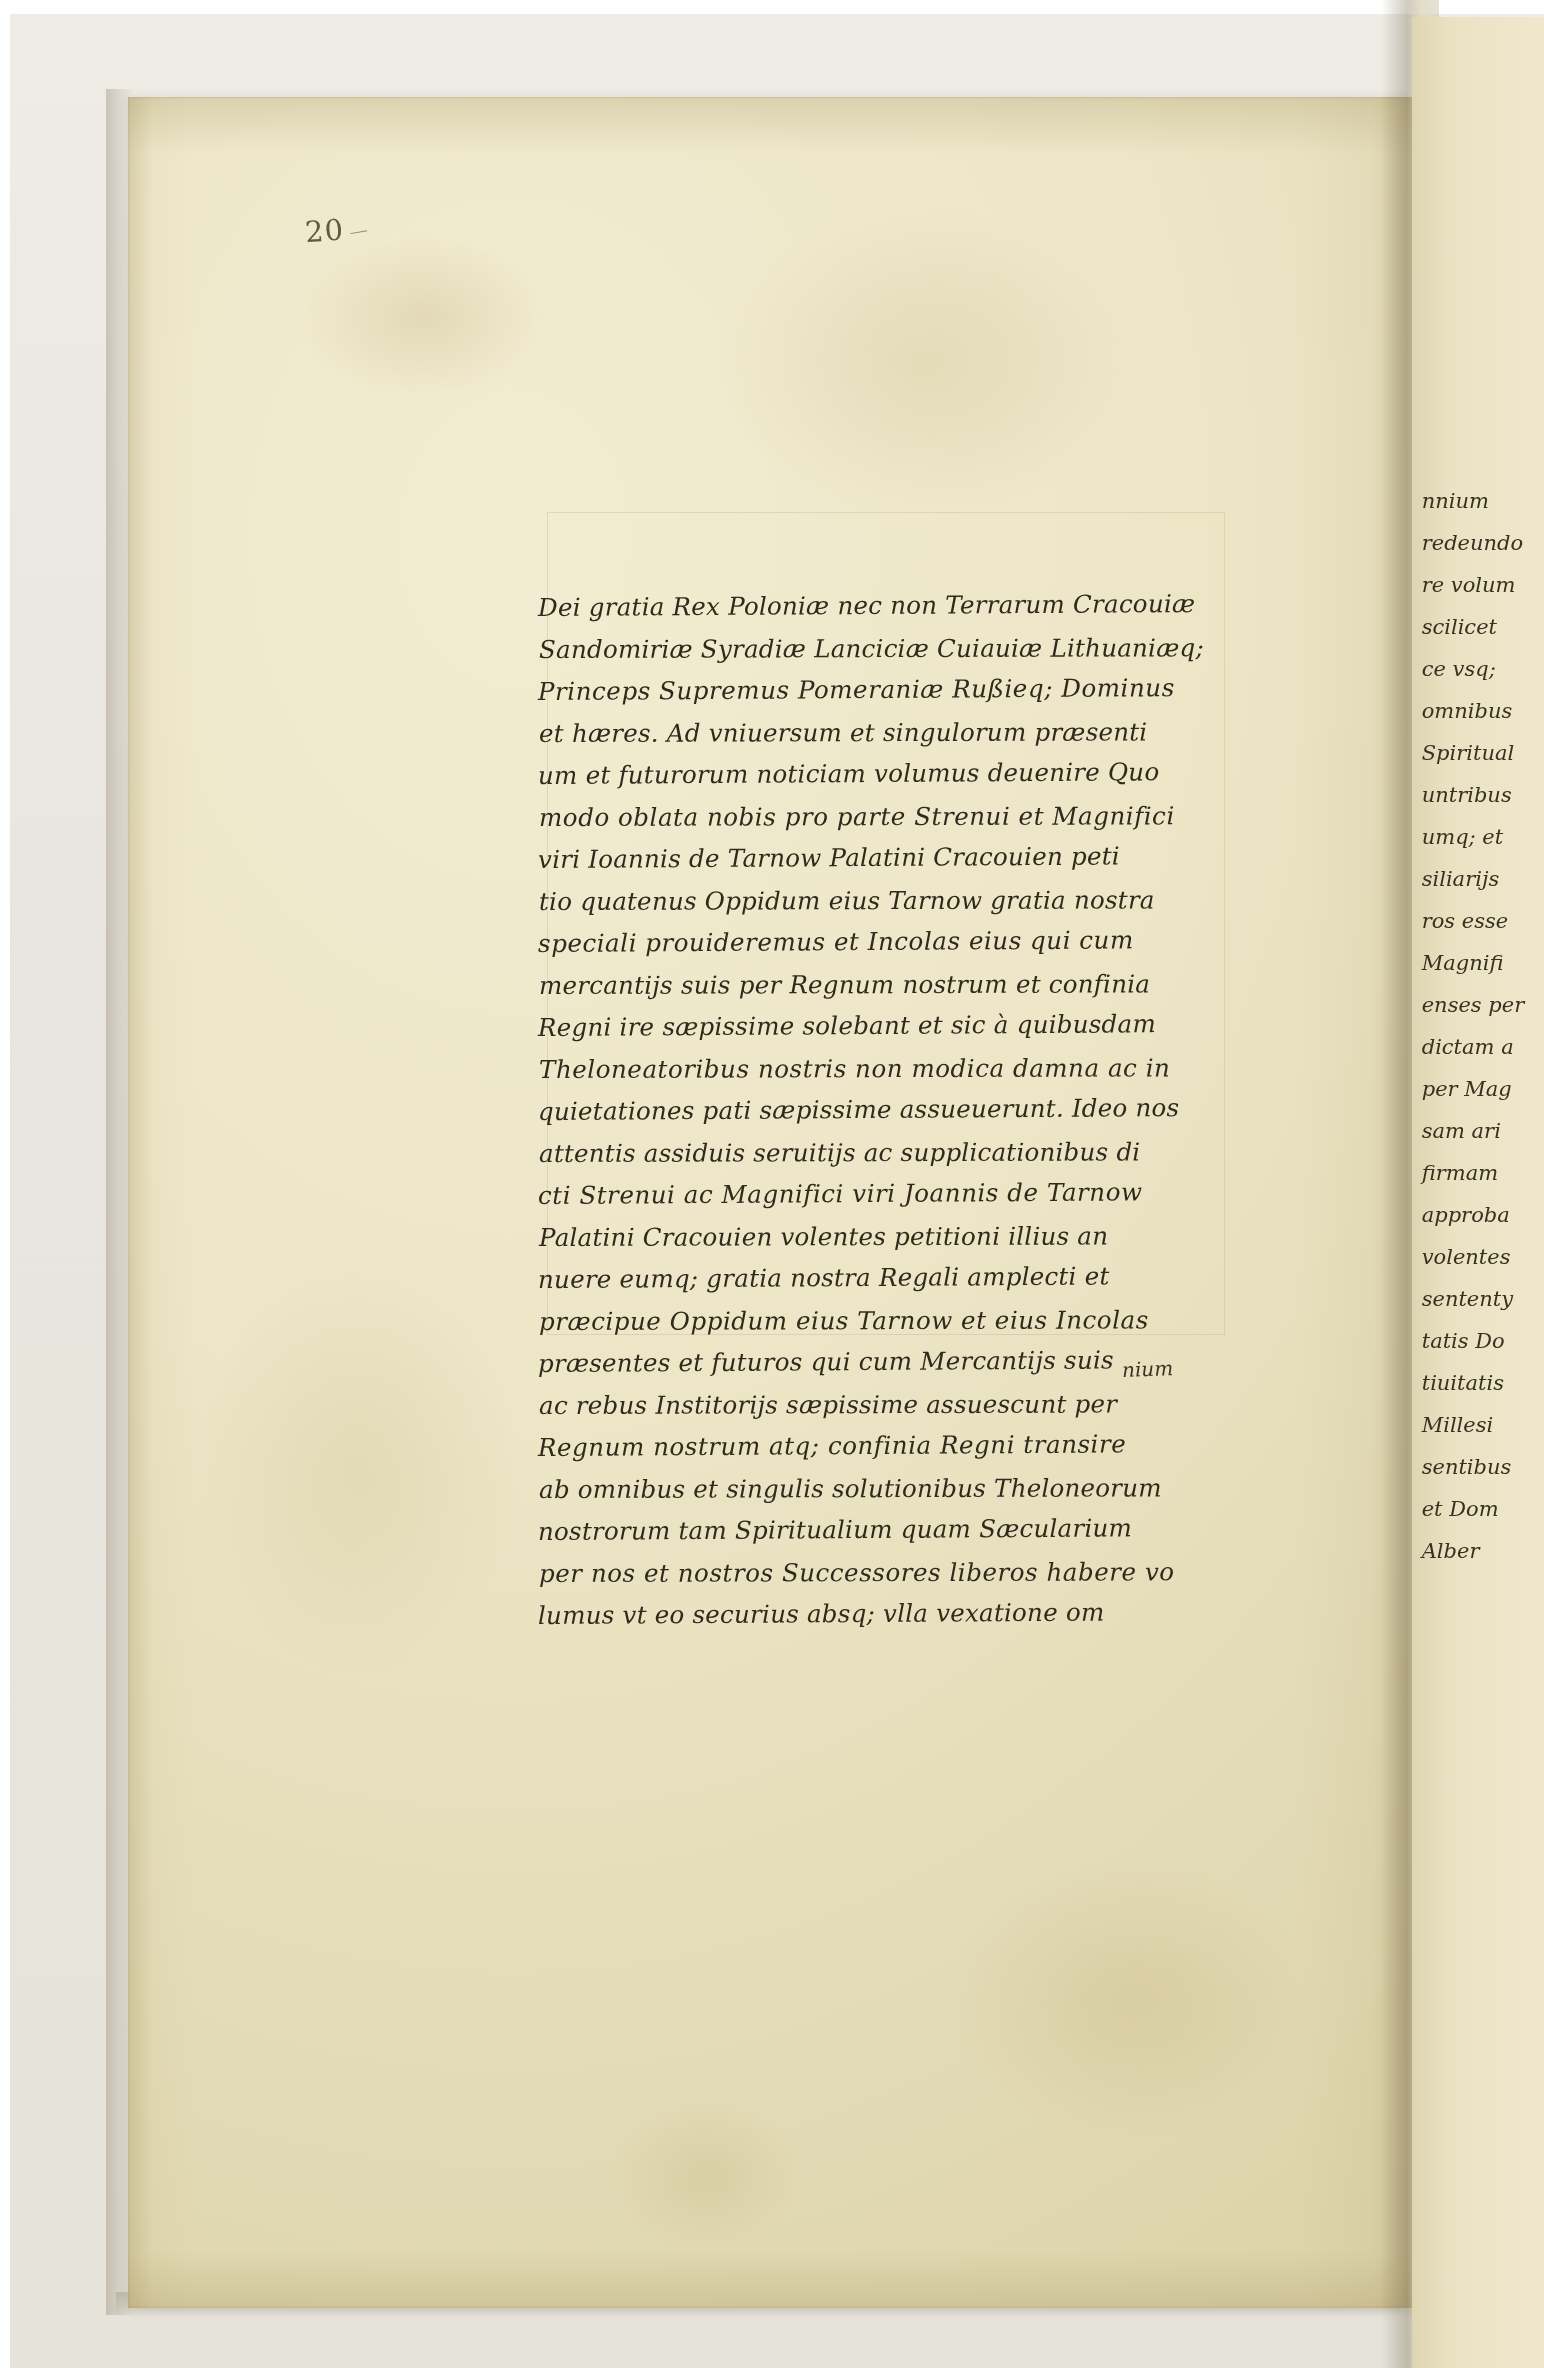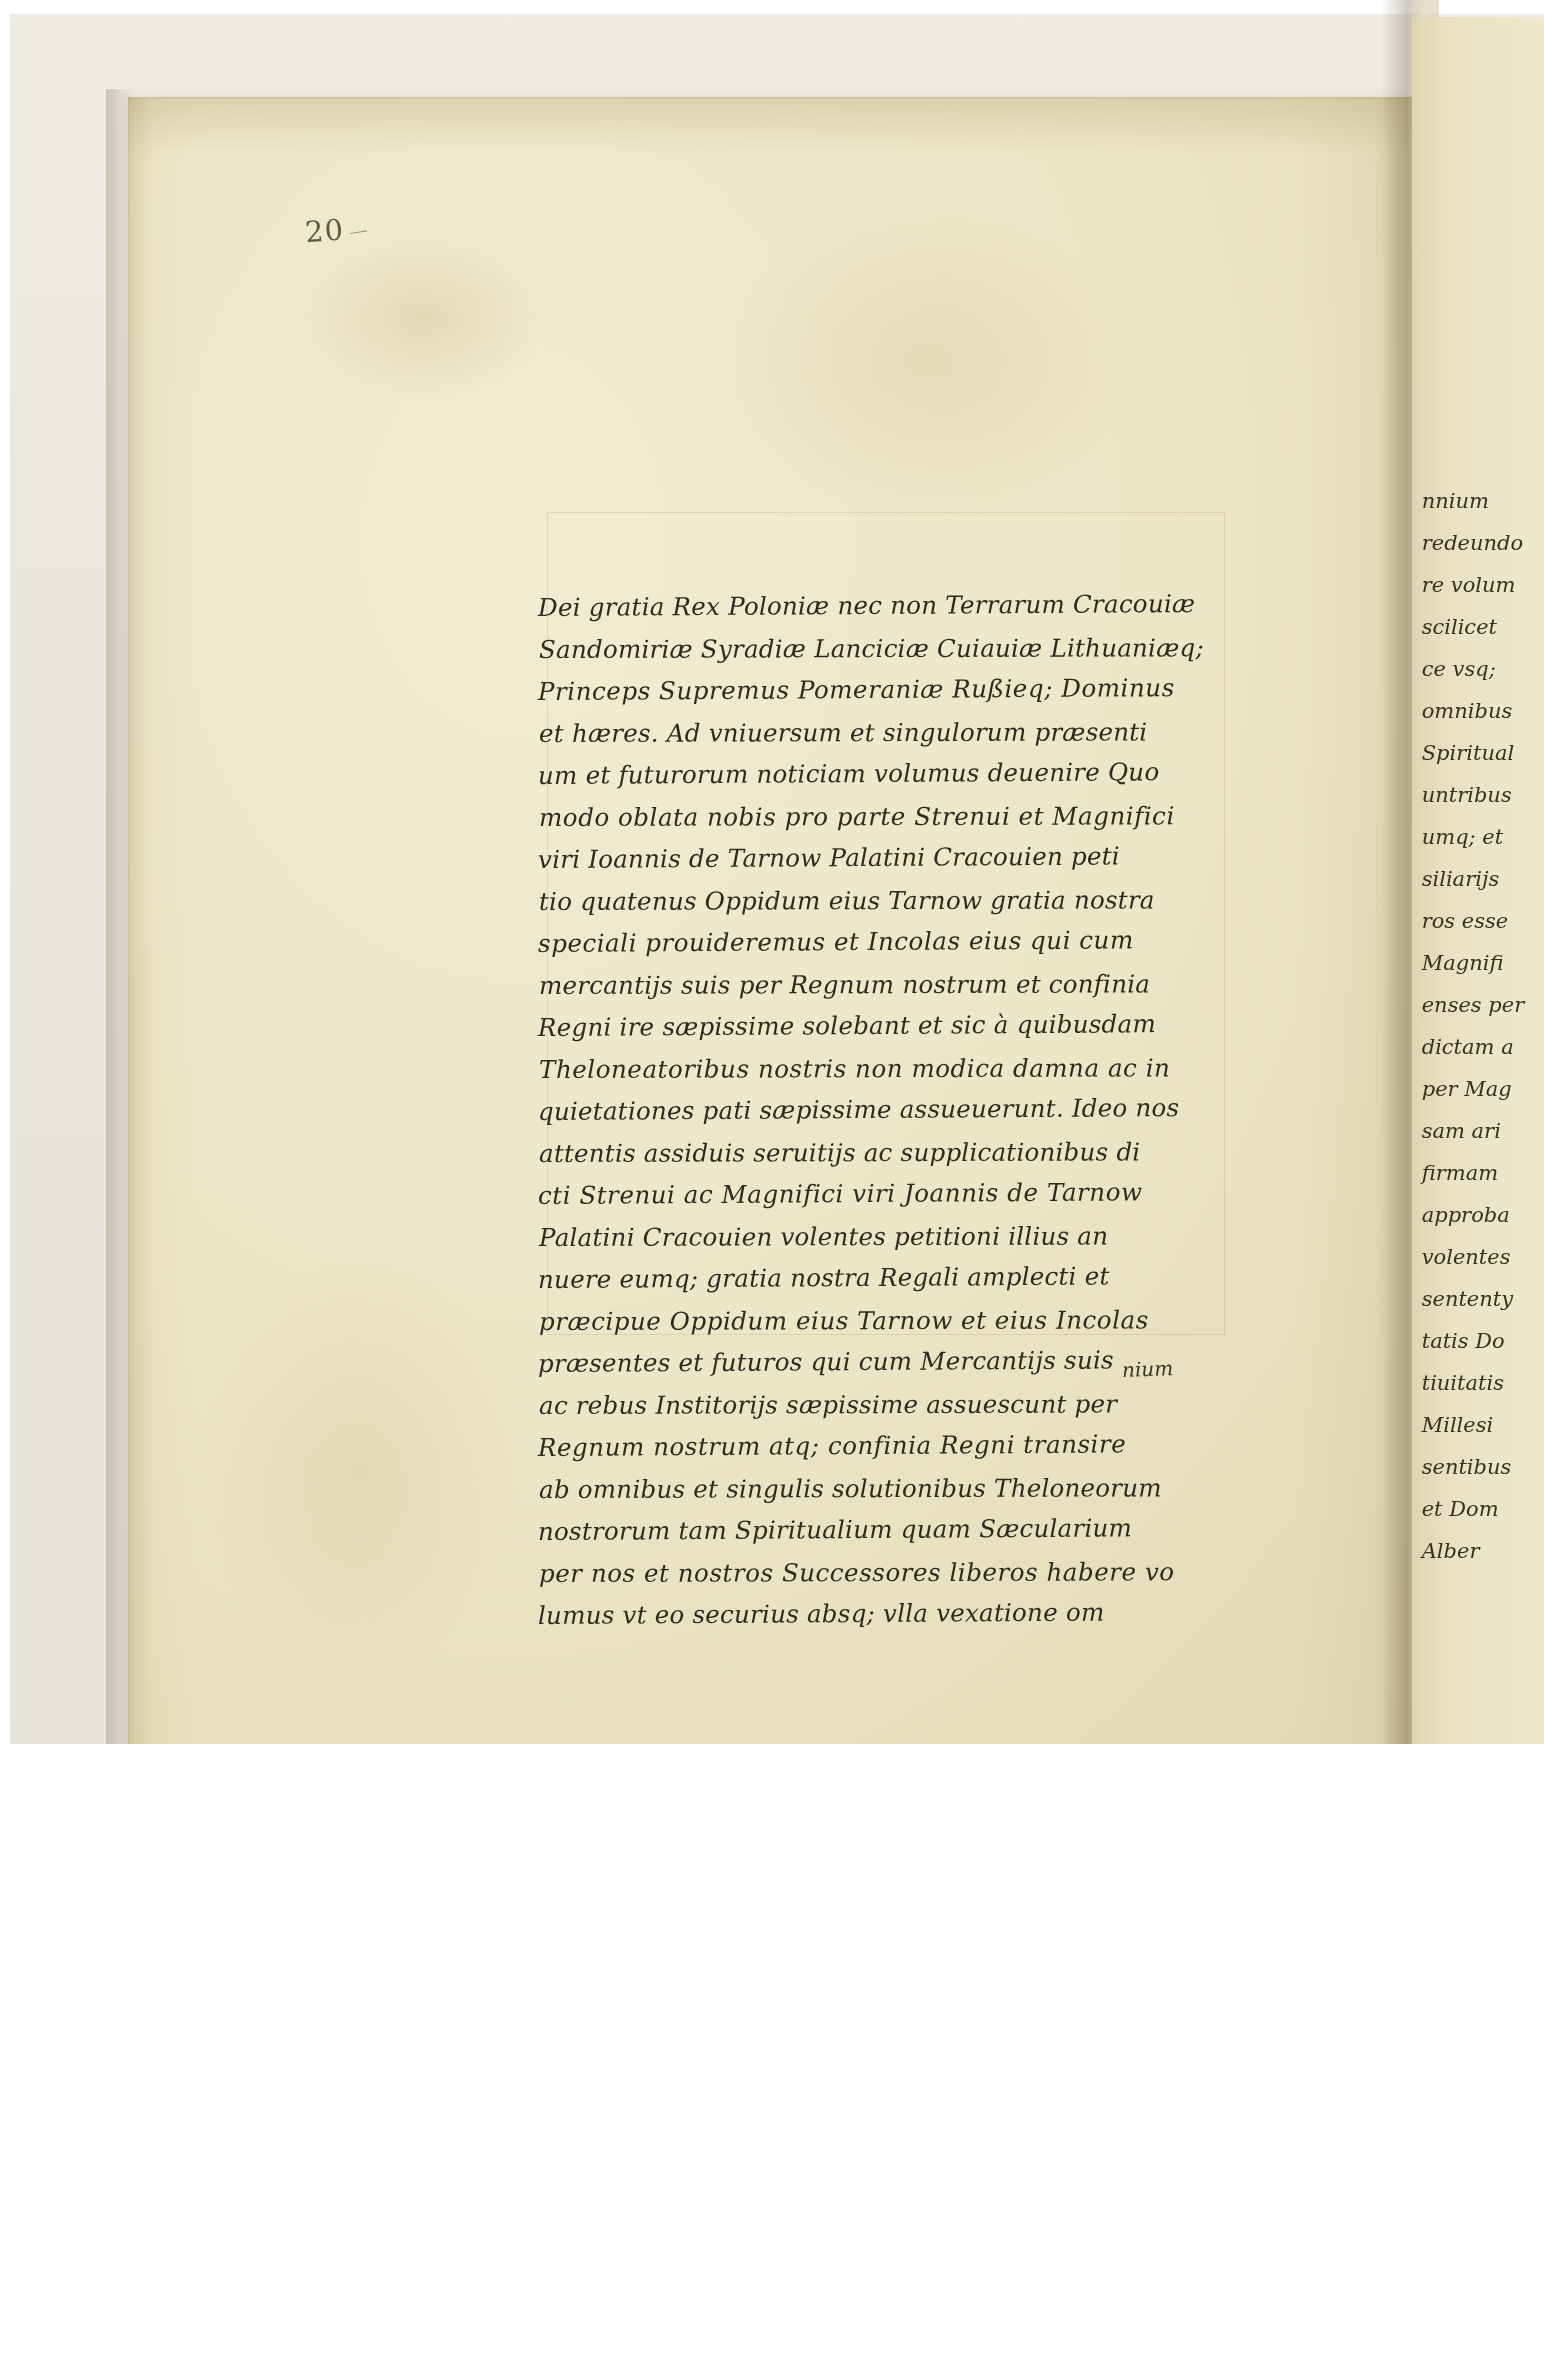--- a/index.html
+++ b/index.html
@@ -11,21 +11,21 @@
     width: 1545px;
     height: 2368px;
     overflow: hidden;
     font-family: "Liberation Serif", serif;
   }
 
   
   #scan {
     position: relative;
     width: 1545px;
-    height: 1744px;
+    height: 2368px;
     background: #f2f0ea;
     overflow: hidden;
   }
 
   
   .scan-bg {
     position: absolute;
     inset: 0;
     background:
       linear-gradient(180deg, #efece6 0%, #e9e6df 40%, #e6e3db 100%);

